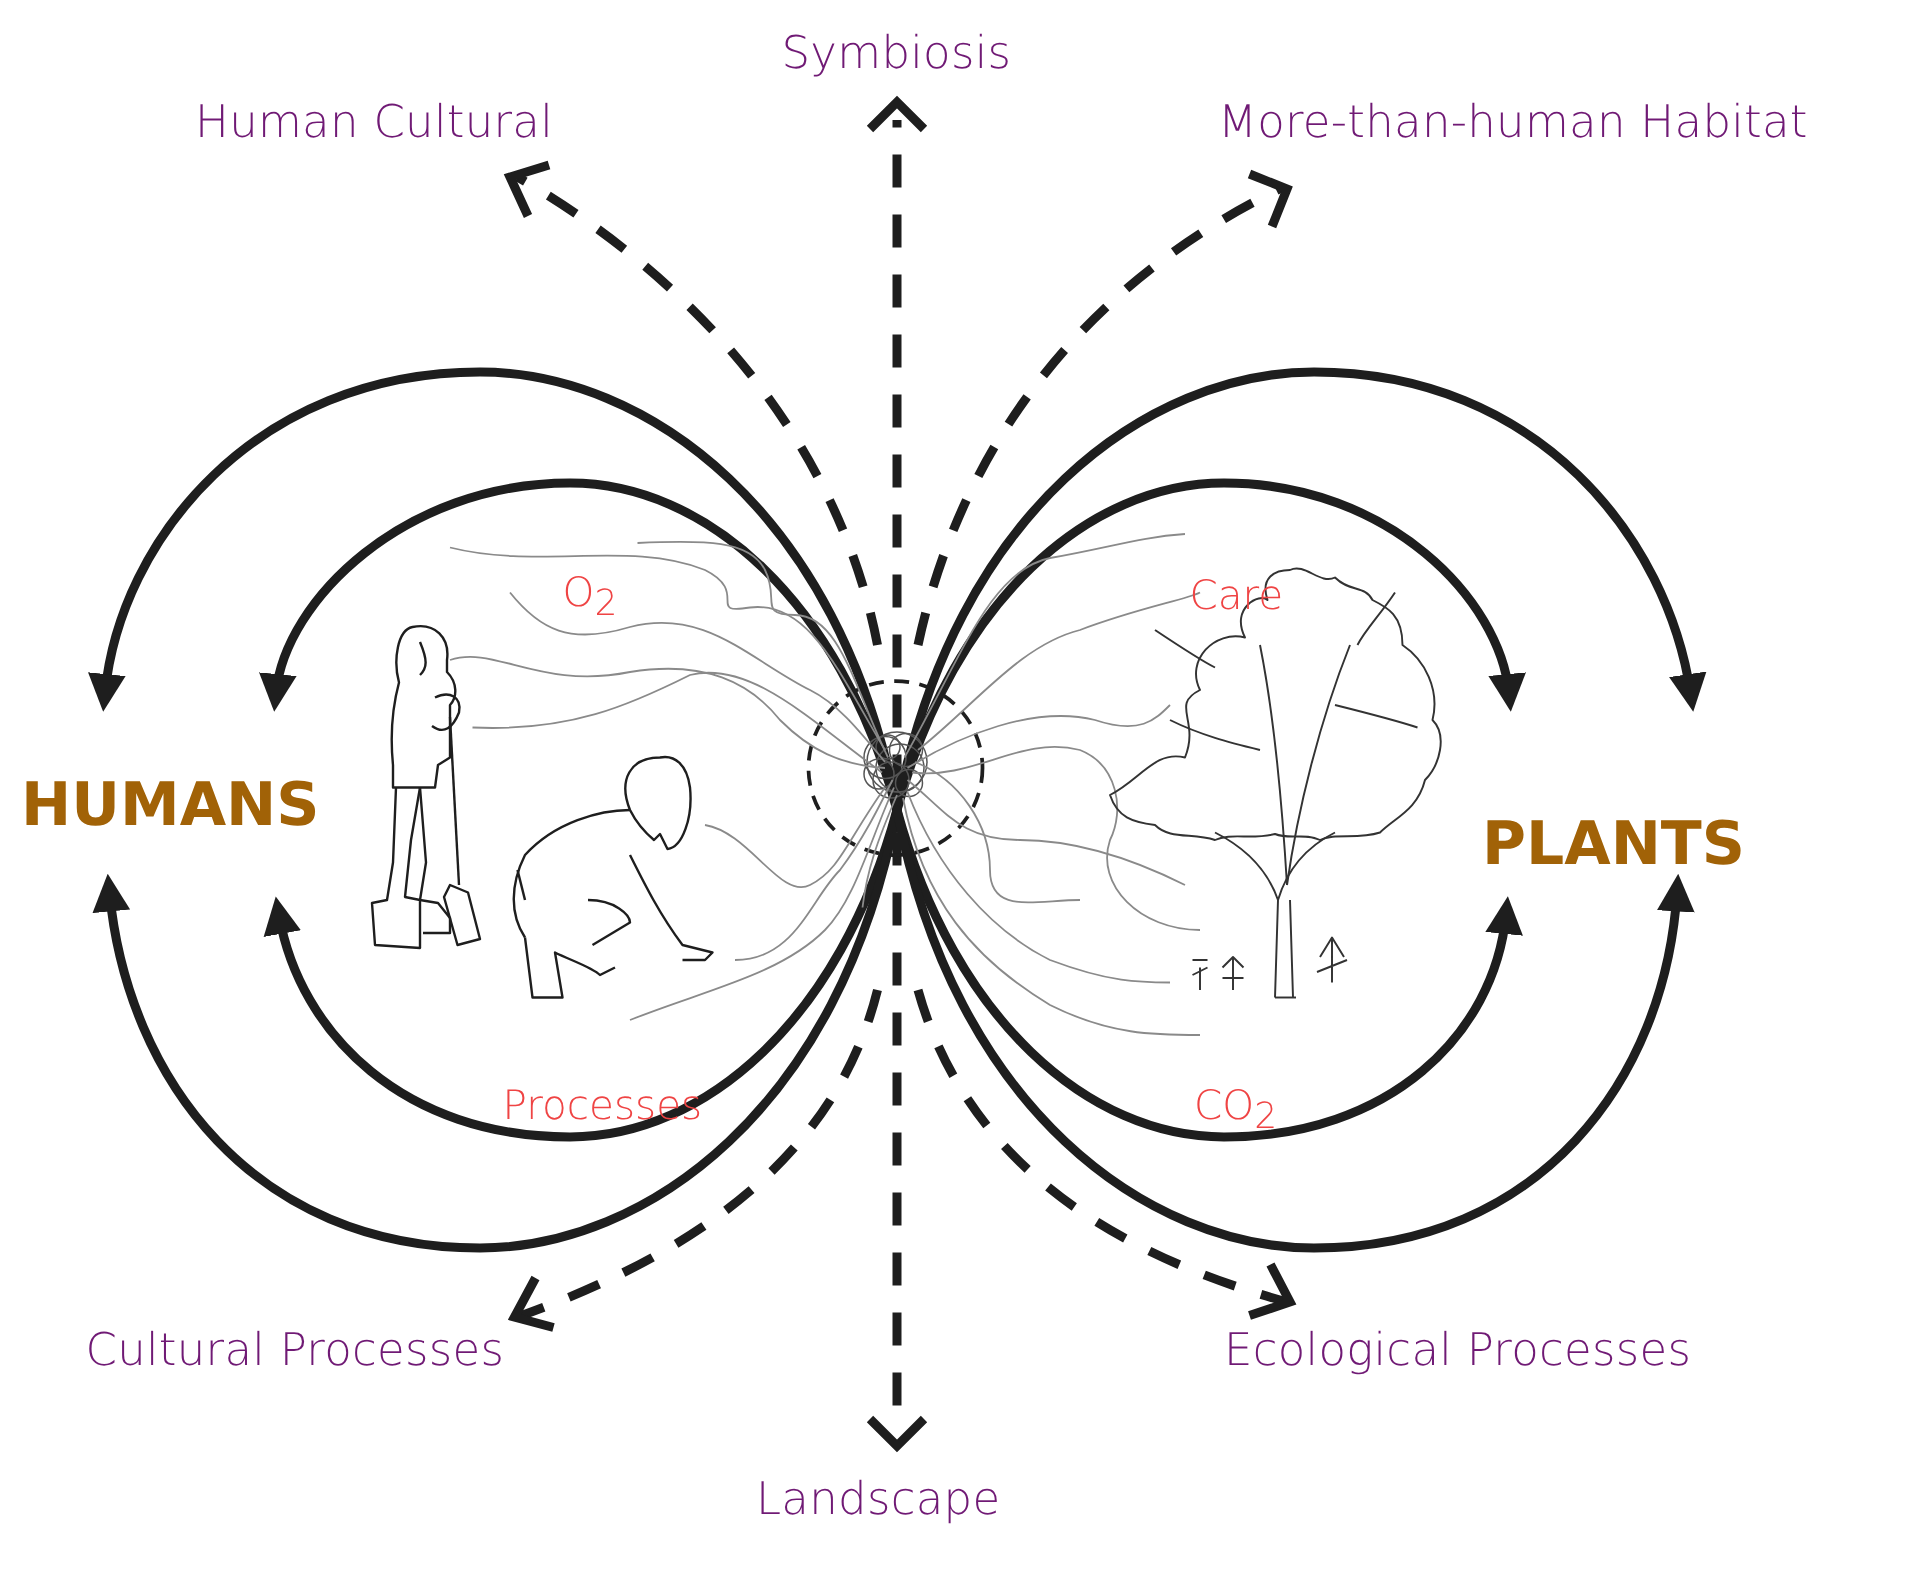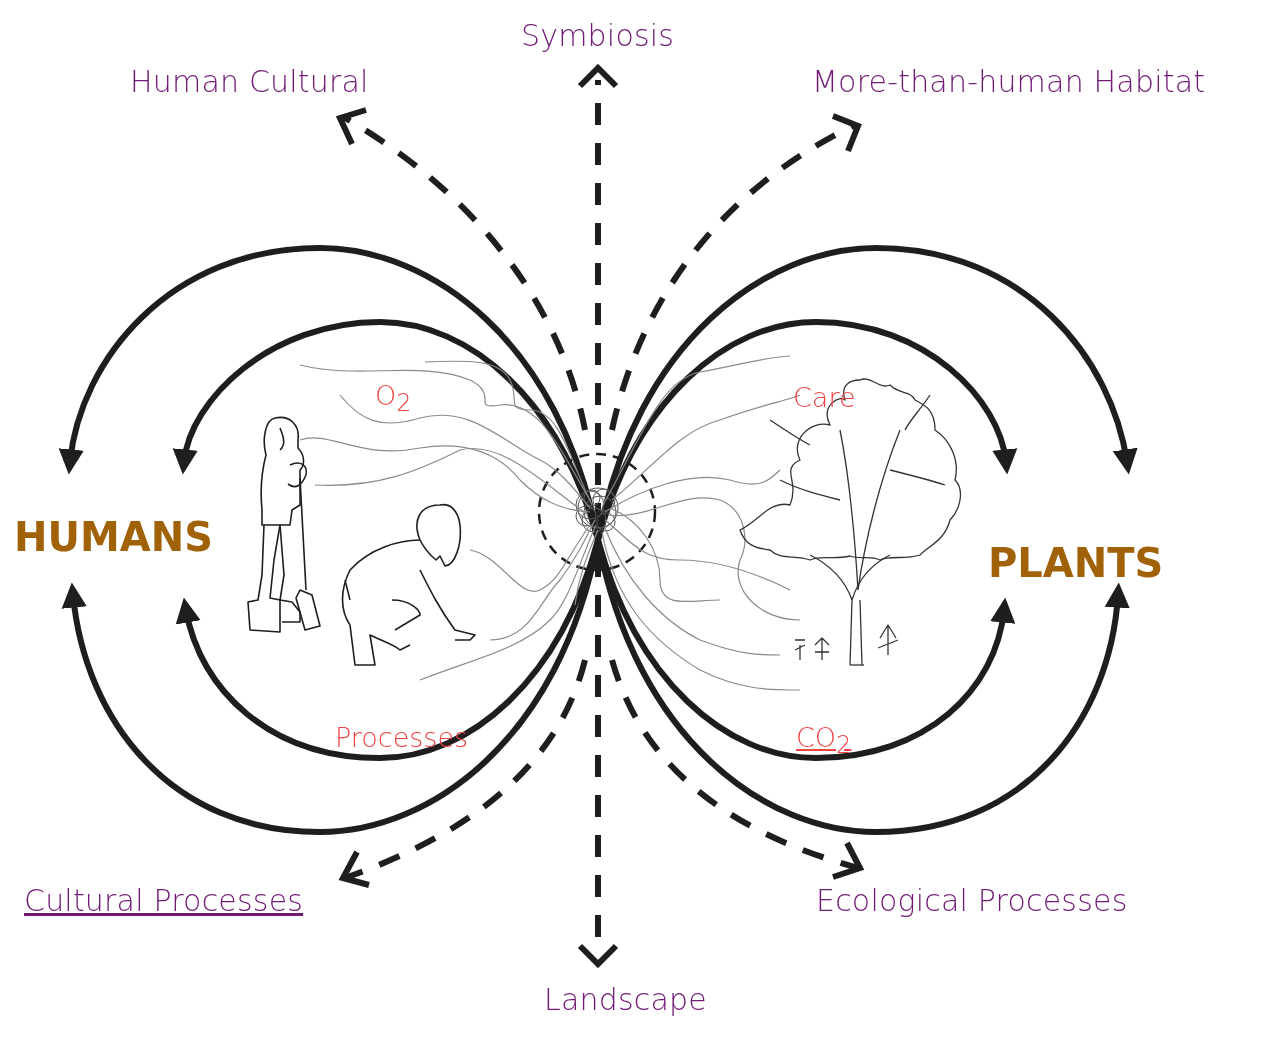--- a/index.html
+++ b/index.html
@@ -120,23 +120,23 @@
 
     <path d="M800,660 L800,645 M795,650 L805,645 M795,640 L805,640"></path>
     <path d="M822,660 L822,638 M815,645 L822,638 L829,645 M815,652 L829,652"></path>
     <path d="M888,655 L888,625 M880,638 L888,625 L896,638 M878,648 L898,640"></path>
   </g>
 </svg>
 
 <div class="label" style="left:521px; top:18px;">Symbiosis</div>
 <div class="label" style="left:130px; top:64px;">Human Cultural</div>
 <div class="label" style="left:812px; top:64px;">More-than-human Habitat</div>
-<div class="label" style="left:24px; top:883px;text-decoration:underline;">Cultural Processes</div>
+<div class="label" style="left:57px; top:883px;">Cultural Processes</div>
 <div class="label" style="left:816px; top:883px;">Ecological Processes</div>
-<div class="label" style="left:544px; top:982px;">Landscape</div>
+<div class="label" style="left:504px; top:982px;">Landscape</div>
 
 <div class="big" style="left:14px; top:514px;">HUMANS</div>
 <div class="big" style="left:988px; top:540px;">PLANTS</div>
 
 <div class="chem" style="left:375px; top:336px;"><span>O</span><sub>2</sub></div>
 <div class="chem" style="left:793px; top:338px;">Care</div>
 <div class="chem" style="left:335px; top:678px;">Processes</div>
-<div class="chem" style="left:796px; top:678px;text-decoration:underline;"><span>CO</span><sub>2</sub></div>
+<div class="chem" style="left:796px; top:678px;"><span>CO</span><sub>2</sub></div>
 
 </body></html>

